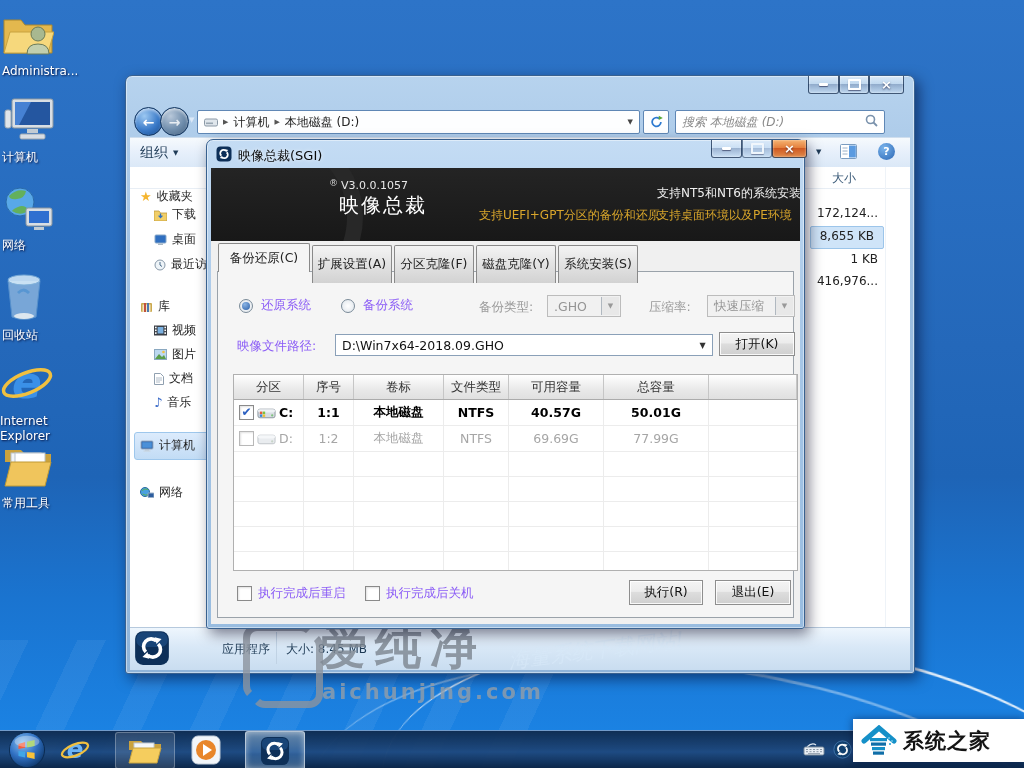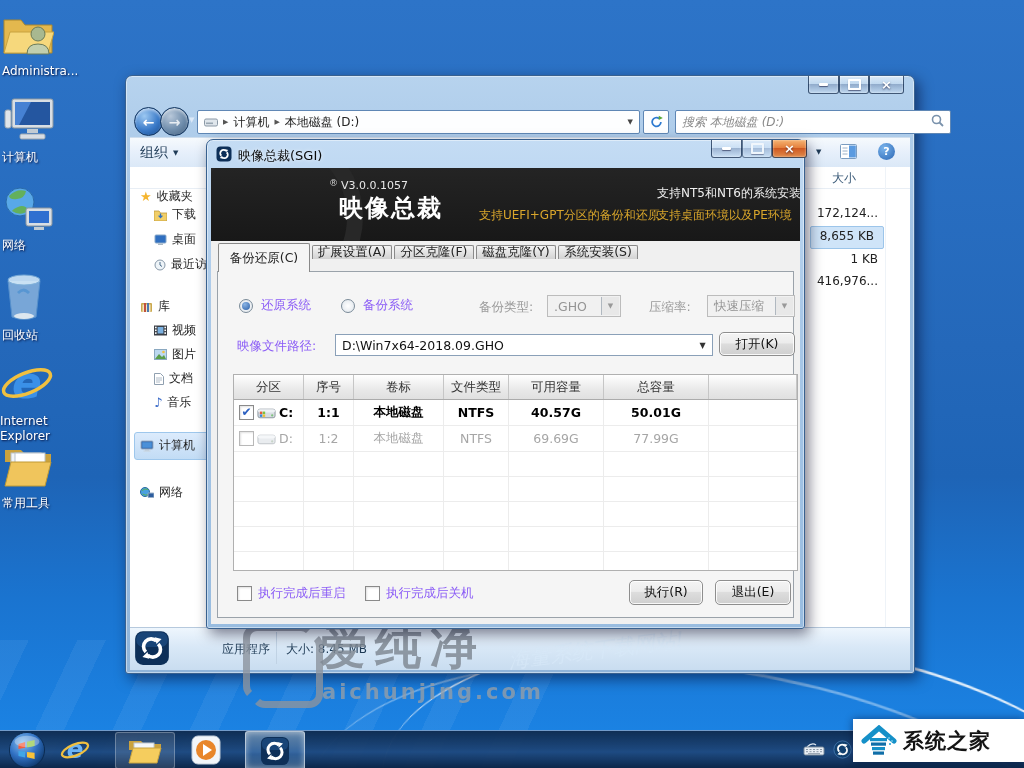--- a/index.html
+++ b/index.html
@@ -40,38 +40,38 @@
   .note{color:#3a6ac8;font-size:13px;line-height:1}
   .hl{background:linear-gradient(#dcebfc,#c2dcf5);border:1px solid #9ec7ec;border-radius:3px}
   .statusbar{background:linear-gradient(#eef6fd,#d9e8f7 45%,#c9ddf0);border-top:1px solid #b6c9dd}
   .fsz{font-size:12px;color:#222;text-align:right}
   
   .dhead{background:linear-gradient(#242424,#181818);overflow:hidden}
   .ghost{border-radius:50%;border:16px solid #282828}
   .gold{color:#d9a62b}
   .whitef{color:#f0f0f0}
   .feat{font-size:12px;white-space:nowrap;position:absolute}
-  .tab{position:absolute;height:14px;box-sizing:border-box;display:flex;align-items:center;justify-content:center;
+  .tab{position:absolute;height:38px;box-sizing:border-box;display:flex;align-items:center;justify-content:center;
        font-size:12.5px;color:#222;background:linear-gradient(#f4f4f4,#e4e4e4 45%,#d2d2d2);
        border:1px solid #898989;border-bottom:none;border-radius:2px 2px 0 0}
   .tab.active{top:2px;height:29px;background:#f5f5f5;z-index:3}
   .panel{background:#f5f5f5;border:1px solid #9aa2aa}
   .radio{width:12px;height:12px;border-radius:50%;background:radial-gradient(#fff,#dde4ea);border:1px solid #7a8a98;position:relative}
   .radio.sel::after{content:"";position:absolute;inset:2px;border-radius:50%;background:radial-gradient(circle at 35% 30%,#8ab4e4,#2a5fa8)}
   .lbl12{font-size:12.5px;color:#8b5cf6;white-space:nowrap}
   .dis{color:#9a9a9a}
   .combo{height:22px;background:#fff;border:1px solid #8aa0b8;box-sizing:border-box;display:flex;align-items:center;
          font-size:12.5px;color:#111;padding:0 20px 0 6px;position:absolute;white-space:nowrap}
   .combo .arr{position:absolute;right:1px;top:1px;bottom:1px;width:17px;display:flex;align-items:center;justify-content:center;
          background:linear-gradient(#f4f4f4,#dadada);border-left:1px solid #b0b8c0;font-size:7px;color:#333}
   .combo.disabled{background:#f1f1f1;color:#949494;border-color:#bcbcbc}
   .combo.disabled .arr{color:#999;background:#e8e8e8}
   .btn7{display:flex;align-items:center;justify-content:center;font-size:12.5px;color:#111;
         background:linear-gradient(180deg,#f4f4f4,#ececec 45%,#dddddd 50%,#cfcfcf);
-        border:1px solid #8e8e8e;border-radius:5px;box-shadow:inset 0 0 0 1px rgba(255,255,255,.85);box-sizing:border-box}
+        border:1px solid #8e8e8e;border-radius:0;box-shadow:inset 0 0 0 1px rgba(255,255,255,.85);box-sizing:border-box}
   .cb{width:13px;height:13px;background:#fff;border:1px solid #8a8a8a;box-shadow:inset 1px 1px 2px rgba(0,0,0,.12);
       display:flex;align-items:center;justify-content:center}
   .cb .ck{color:#2a5fc0;font-size:12px;line-height:1;margin-top:-2px}
   .tbl{background:#fff;border:1px solid #b0b0b0;box-sizing:border-box;overflow:hidden}
   .trow{display:flex;height:25px;border-bottom:1px solid #ececec;align-items:stretch}
   .trow.hdr{height:24px;background:linear-gradient(#ffffff,#e9e9e9 60%,#e0e0e0);border-bottom:1px solid #ababab}
   .trow.fill{height:24px}
   .tc{display:flex;align-items:center;justify-content:center;font-size:12.5px;color:#222;border-right:1px solid #ececec;box-sizing:border-box}
   .trow.hdr .tc{border-right:1px solid #c6c6c6;color:#333}
   .c1{width:70px;justify-content:flex-start;padding-left:5px;gap:3px}
@@ -188,21 +188,21 @@
     <span class="sep">▶</span>
     <span>本地磁盘 (D:)</span>
     <span style="margin-left:auto;font-size:7px;color:#444">▼</span>
   </div>
   <div class="ab bcbar" style="left:517px;top:34px;width:26px;justify-content:center;padding:0">
     <svg width="15" height="14" viewBox="0 0 16 16">
         <path d="M13 8a5 5 0 1 1-2-4" fill="none" stroke="#2e7ad0" stroke-width="2"></path>
         <path d="M10.6 0.8l4.6 2.6-4.6 2.4z" fill="#58a838"></path>
       </svg>
   </div>
-  <div class="ab searchbox" style="left:549px;top:34px;width:276px">
+  <div class="ab searchbox" style="left:549px;top:34px;width:210px">
     <span>搜索 本地磁盘 (D:)</span>
     <span style="margin-left:auto"><svg width="13" height="13">
           <circle cx="5.5" cy="5.5" r="4" fill="none" stroke="#7a92ac" stroke-width="1.6"></circle>
           <path d="M8.5 8.5l3.5 3.5" stroke="#7a92ac" stroke-width="1.8"></path>
         </svg></span>
   </div>
 
   <div class="ab toolbar" style="left:4px;right:4px;top:61px;height:30px"></div>
   <div class="ab" style="left:14px;top:68px;display:flex;align-items:center;gap:5px">
     <span class="tbtxt">组织</span>
@@ -360,21 +360,21 @@
       </div>
     <div class="wbtn close-orange" style="width:33px">
         <span class="glyph-x">×</span>
       </div>
   </div>
 
   <div class="ab dhead" style="left:4px;top:28px;width:589px;height:73px">
     <div class="ab ghost" style="left:-30px;top:-42px;width:150px;height:150px"></div>
     <div class="ab" style="left:118px;top:10px;font-size:9px;color:#cfcfcf">®</div>
     <div class="ab" style="left:130px;top:11px;font-size:11px;color:#e8e8e8">V3.0.0.1057</div>
-    <div class="ab" style="left:128px;top:24px;font-size:24px;font-weight:bold;color:#fff;letter-spacing:2px">映像总裁</div>
+    <div class="ab" style="left:128px;top:24px;font-size:20px;font-weight:normal;color:#fff;letter-spacing:2px">映像总裁</div>
     <div class="feat whitef" style="left:446px;top:17px">支持NT5和NT6的系统安装</div>
     <div class="feat gold" style="left:268px;top:39px">支持UEFI+GPT分区的备份和还原</div>
     <div class="feat gold" style="left:446px;top:39px">支持桌面环境以及PE环境</div>
   </div>
 
   <div class="ab" style="left:4px;top:101px;width:589px;height:383px;background:#f0f0f0">
     <div class="ab panel" style="left:6px;top:30px;width:575px;height:345px"></div>
     <div class="tab active" style="left:7px;width:92px">
         <span>备份还原(C)</span>
       </div>

